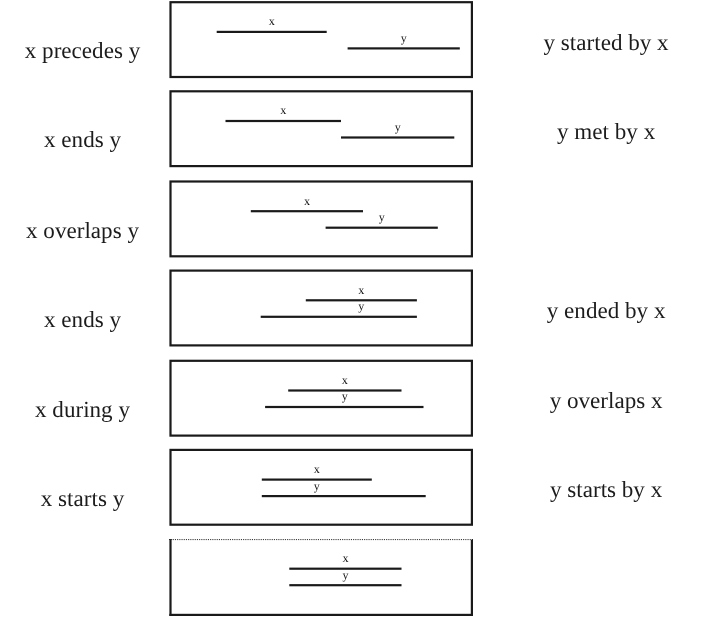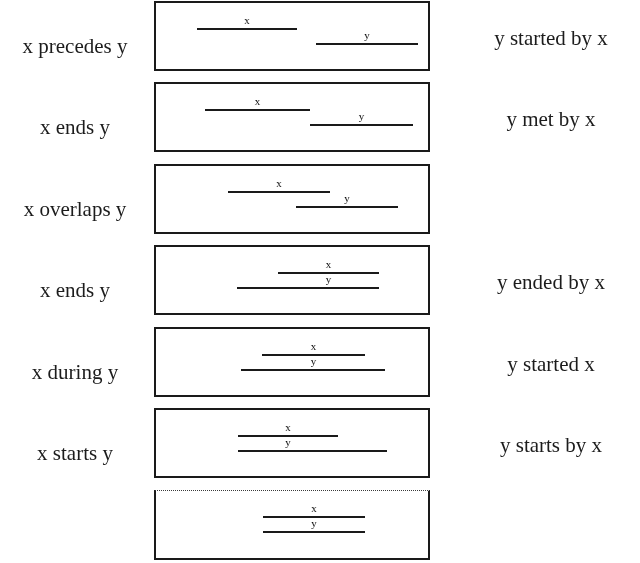--- a/index.html
+++ b/index.html
@@ -87,21 +87,21 @@
   </div>
 
   <div class="row" style="top: 327px;">
     <div class="label-left">x during y</div>
     <div class="ibox">
       <div class="iline x-line" style="left: 106px; width: 103px;"></div>
       <div class="tick-label x-tick" style="left: 157.5px;">x</div>
       <div class="iline y-line" style="left: 85px; width: 144px;"></div>
       <div class="tick-label y-tick" style="left: 157.5px;">y</div>
     </div>
-    <div class="label-right">y started x</div>
+    <div class="label-right">y overlaps x</div>
   </div>
 
   <div class="row" style="top: 408px;">
     <div class="label-left">x starts y</div>
     <div class="ibox">
       <div class="iline x-line" style="left: 82px; width: 100px;"></div>
       <div class="tick-label x-tick" style="left: 132px;">x</div>
       <div class="iline y-line" style="left: 82px; width: 149px;"></div>
       <div class="tick-label y-tick" style="left: 132px;">y</div>
     </div>

